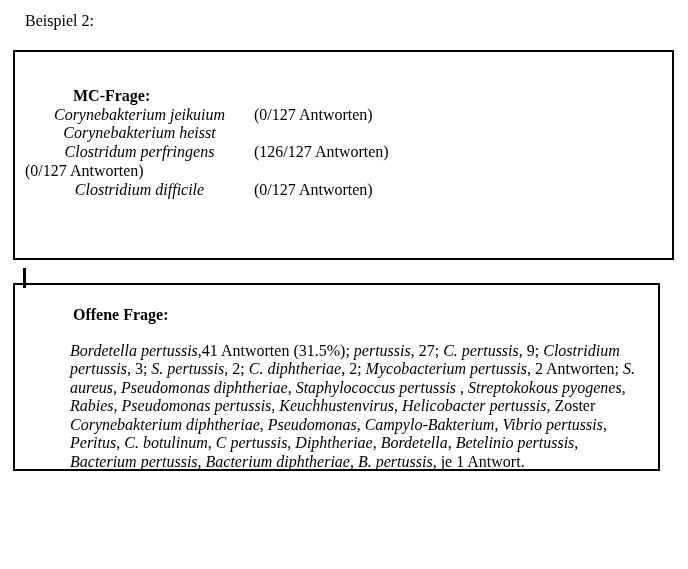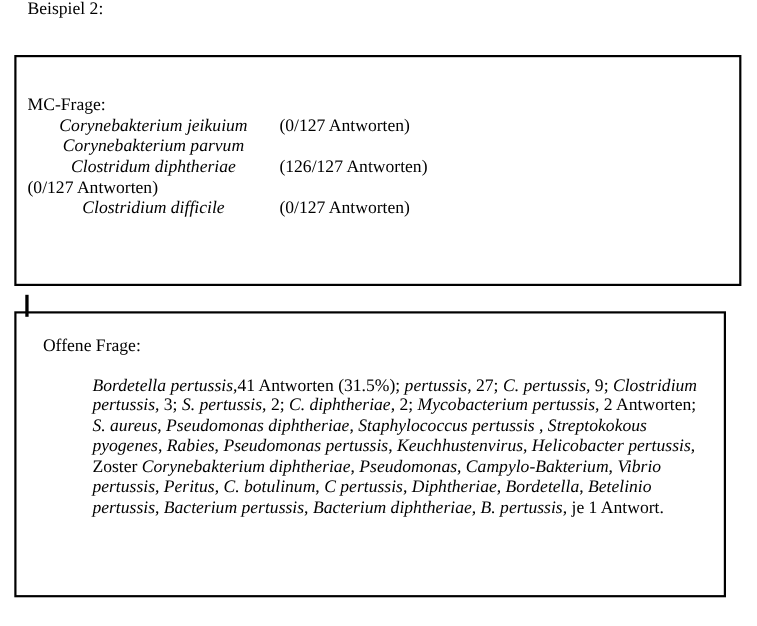--- a/index.html
+++ b/index.html
@@ -18,43 +18,43 @@
   .page {
     position: relative;
     width: 688px;
     height: 569px;
     background: var(--bg);
     overflow: hidden;
   }
   .heading {
     position: absolute;
     left: 25px;
-    top: 0;
+    top: 12px;
     white-space: pre;
   }
   .qbox {
     position: absolute;
     border: 2px solid var(--border);
     background: var(--bg);
   }
   .qbox.mc {
     left: 13px;
     top: 50px;
     width: 661px;
     height: 210px;
     padding: 35px 15px 0 10px;
   }
   .qbox.open {
     left: 13px;
     top: 283px;
     width: 647px;
-    height: 260px;
-    padding: 21px 18px 0 24px;
+    height: 188px;
+    padding: 21px 18px 0 10px;
   }
-  .box-title { font-weight: normal; }
+  .box-title { font-weight: bold; margin-left: 48px; }
   .qbox.mc .question { margin-top: 14px; }
   .qbox.open .question { margin-top: 20px; }
   .opt-row { display: flex; text-align: center; }
   .opt-name {
     font-style: italic;
     width: 229px;
     flex: 0 0 229px;
     white-space: pre;
   }
   .opt-votes { white-space: pre; }
@@ -82,24 +82,24 @@
   <div class="heading">Beispiel 2:</div>
 
   <div class="qbox mc">
     <div class="box-title">MC-Frage:</div>
     <div class="options">
         <div class="opt-row">
           <span class="opt-name">Corynebakterium jeikuium</span>
           <span class="opt-votes">(0/127 Antworten)</span>
         </div>
         <div class="opt-row">
-          <span class="opt-name">Corynebakterium parvum</span>
+          <span class="opt-name">Corynebakterium heisst</span>
         </div>
         <div class="opt-row">
-          <span class="opt-name">Clostridum diphtheriae</span>
+          <span class="opt-name">Clostridum perfringens</span>
           <span class="opt-votes">(126/127 Antworten)</span>
         </div>
         <div class="opt-row">
           <span class="opt-votes">(0/127 Antworten)</span>
         </div>
         <div class="opt-row">
           <span class="opt-name">Clostridium difficile</span>
           <span class="opt-votes">(0/127 Antworten)</span>
         </div>
       </div>

